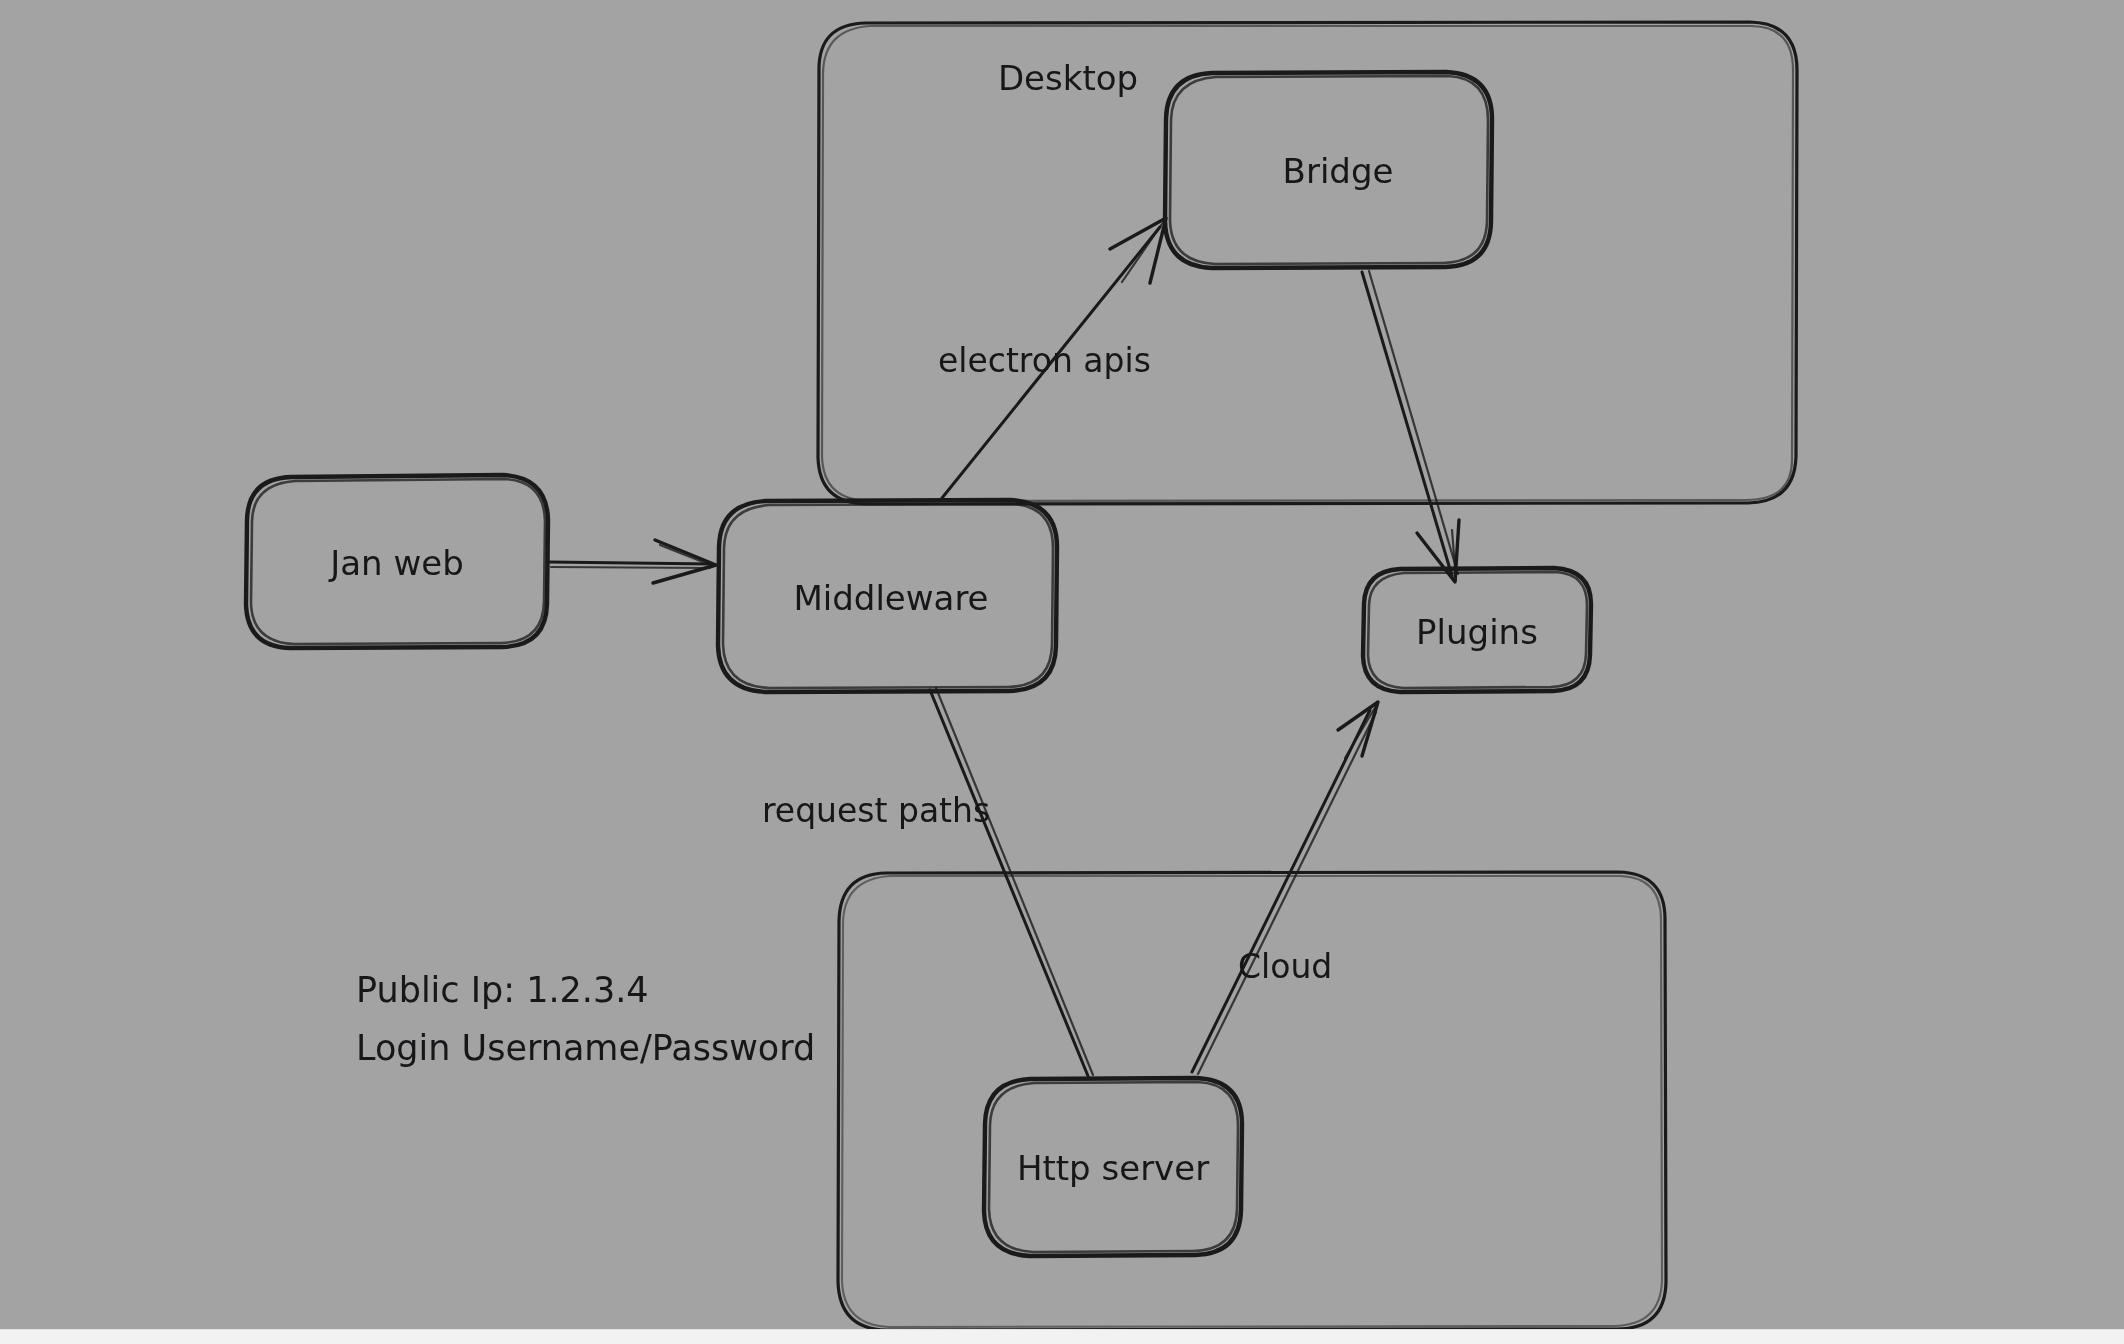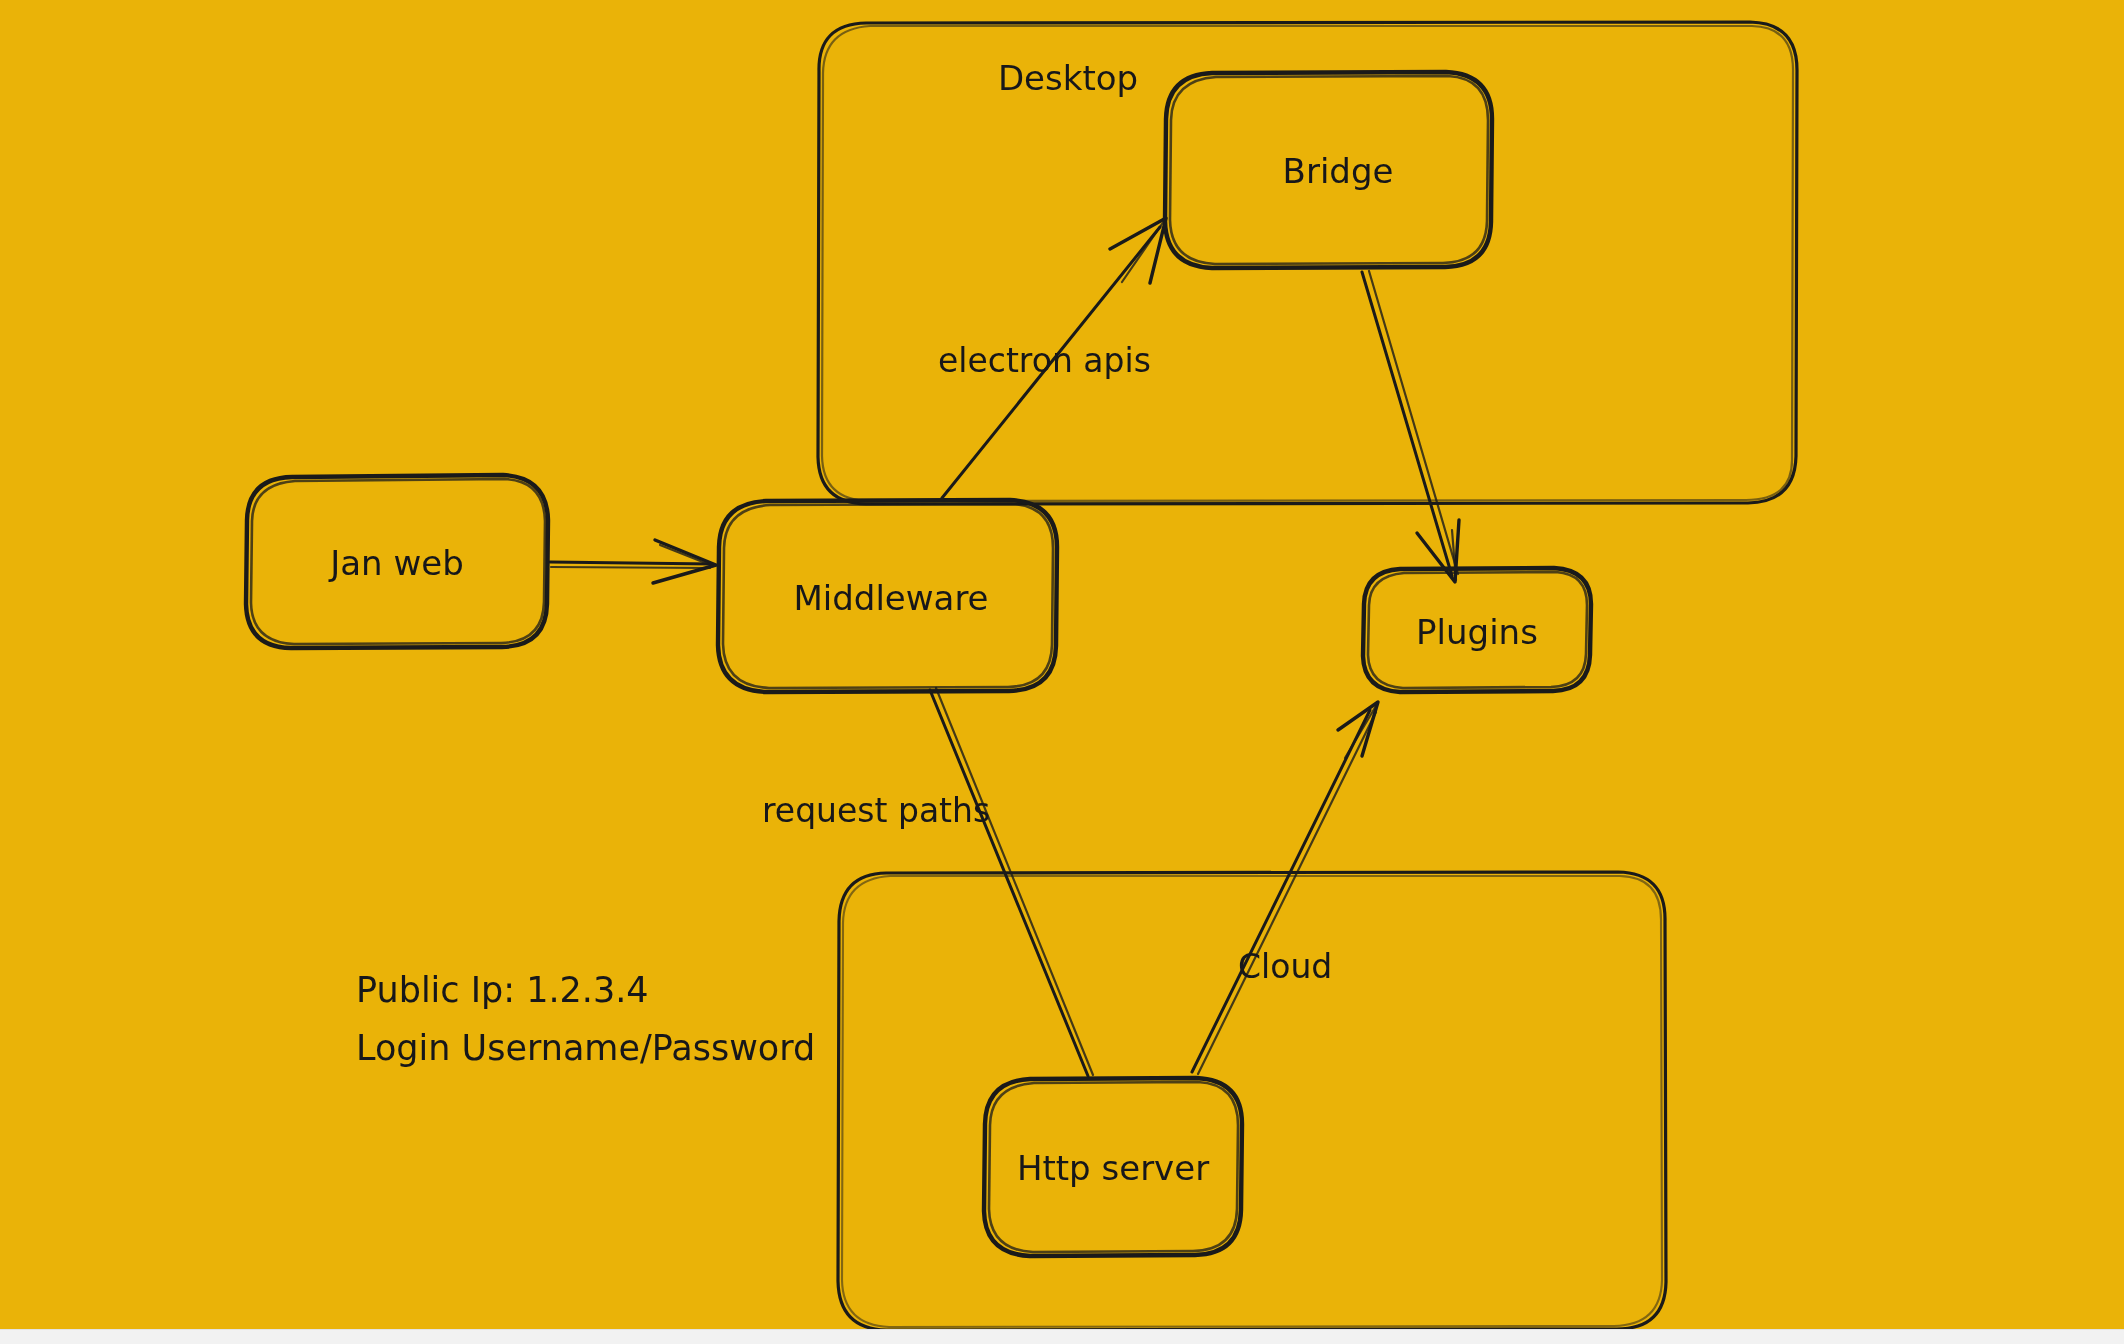--- a/index.html
+++ b/index.html
@@ -8,21 +8,21 @@
     padding: 0;
     background: #ffffff;
   }
   body {
     font-family: "DejaVu Sans", sans-serif;
   }
   #canvas {
     position: relative;
     width: 2124px;
     height: 1344px;
-    background: #eab308;
+    background: #a3a3a3;
     overflow: hidden;
   }
   #diagram-svg {
     position: absolute;
     top: 0;
     left: 0;
     width: 2124px;
     height: 1344px;
   }
   .stroke {

